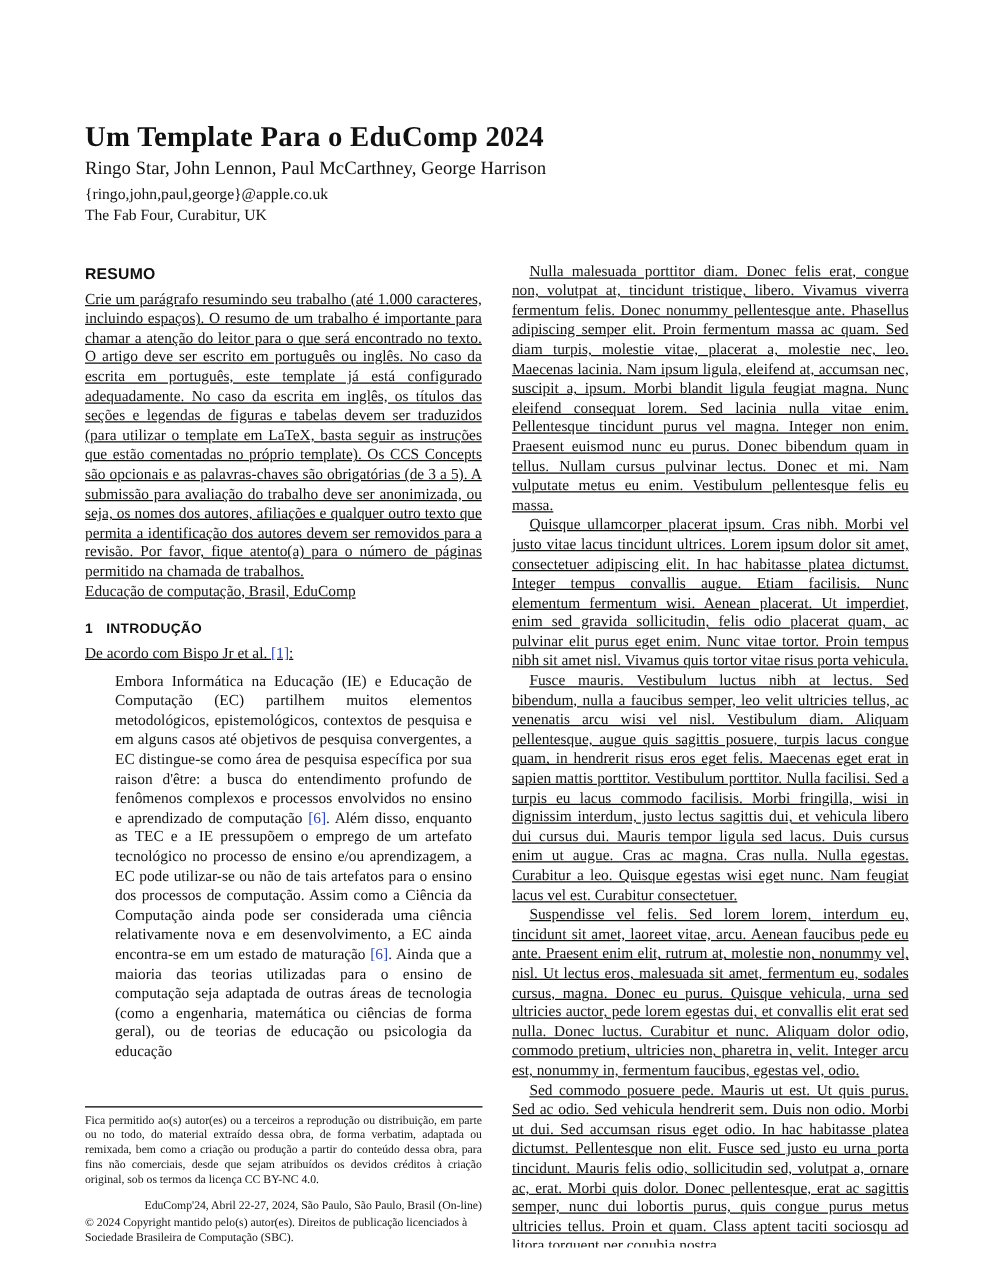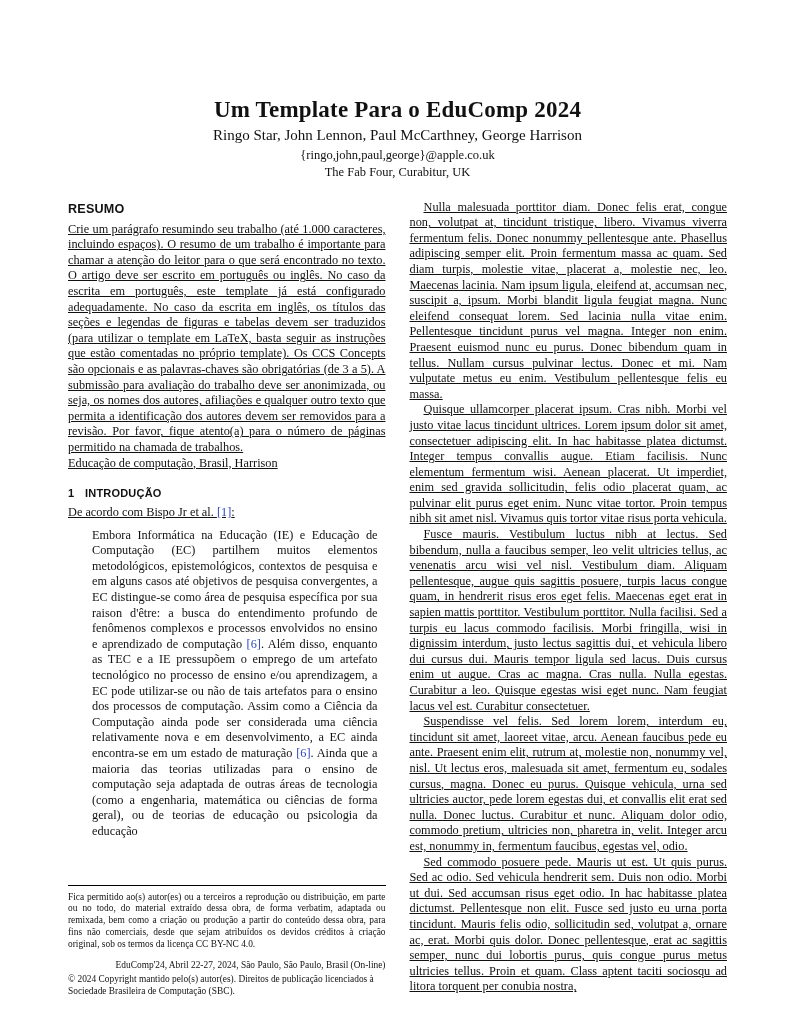--- a/index.html
+++ b/index.html
@@ -12,37 +12,37 @@
     background: #ffffff;
     color: #111111;
     font-family: "Liberation Serif", serif;
     padding: 96px 67px 30px 68px;
     display: flex;
     flex-direction: column;
     overflow: hidden;
   }
 
   
-  .header { text-align: center; flex: 0 0 auto; }
+  .header { flex: 0 0 auto; }
   .title {
     font-size: 23px;
     font-weight: 700;
     letter-spacing: 0.2px;
     line-height: 1.2;
   }
   .authors { font-size: 15px; margin-top: 3px; }
   .email   { font-size: 12.5px; margin-top: 4px; }
   .affiliation { font-size: 12.5px; margin-top: 2px; }
 
   
   .columns {
     flex: 1 1 auto;
     display: flex;
     gap: 24px;
-    margin-top: 20px;
+    margin-top: 30px;
     overflow: hidden;
   }
   .col { flex: 1 1 0; min-width: 0; display: flex; flex-direction: column; }
 
   .body-text {
     font-size: 12.3px;
     line-height: 15.6px;
     text-align: justify;
     text-decoration: underline;
   }
@@ -97,21 +97,21 @@
     <div class="email">{ringo,john,paul,george}@apple.co.uk</div>
     <div class="affiliation">The Fab Four, Curabitur, UK</div>
   </header>
 
   <div class="columns">
 
     <div class="col">
       <h2 class="sec first">RESUMO</h2>
       <p class="body-text">Crie um parágrafo resumindo seu trabalho (até 1.000 caracteres, incluindo espaços). O resumo de um trabalho é importante para chamar a atenção do leitor para o que será encontrado no texto. O artigo deve ser escrito em português ou inglês. No caso da escrita em português, este template já está configurado adequadamente. No caso da escrita em inglês, os títulos das seções e legendas de figuras e tabelas devem ser traduzidos (para utilizar o template em LaTeX, basta seguir as instruções que estão comentadas no próprio template). Os CCS Concepts são opcionais e as palavras-chaves são obrigatórias (de 3 a 5). A submissão para avaliação do trabalho deve ser anonimizada, ou seja, os nomes dos autores, afiliações e qualquer outro texto que permita a identificação dos autores devem ser removidos para a revisão. Por favor, fique atento(a) para o número de páginas permitido na chamada de trabalhos.</p>
 
-      <p class="body-text">Educação de computação, Brasil, Harrison</p>
+      <p class="body-text">Educação de computação, Brasil, EduComp</p>
 
       <h2 class="sec numbered">
         <span class="sec-num">1</span><span>INTRODUÇÃO</span>
       </h2>
       <p class="body-text">De acordo com Bispo Jr et al. <span class="cite">[1]</span>:</p>
 
       <blockquote class="quote">Embora Informática na Educação (IE) e Educação de Computação (EC) partilhem muitos elementos metodológicos, epistemológicos, contextos de pesquisa e em alguns casos até objetivos de pesquisa convergentes, a EC distingue-se como área de pesquisa específica por sua raison d'être: a busca do entendimento profundo de fenômenos complexos e processos envolvidos no ensino e aprendizado de computação <span class="cite">[6]</span>. Além disso, enquanto as TEC e a IE pressupõem o emprego de um artefato tecnológico no processo de ensino e/ou aprendizagem, a EC pode utilizar-se ou não de tais artefatos para o ensino dos processos de computação. Assim como a Ciência da Computação ainda pode ser considerada uma ciência relativamente nova e em desenvolvimento, a EC ainda encontra-se em um estado de maturação <span class="cite">[6]</span>. Ainda que a maioria das teorias utilizadas para o ensino de computação seja adaptada de outras áreas de tecnologia (como a engenharia, matemática ou ciências de forma geral), ou de teorias de educação ou psicologia da educação</blockquote>
 
       <footer class="footnote">
         <p class="license">Fica permitido ao(s) autor(es) ou a terceiros a reprodução ou distribuição, em parte ou no todo, do material extraído dessa obra, de forma verbatim, adaptada ou remixada, bem como a criação ou produção a partir do conteúdo dessa obra, para fins não comerciais, desde que sejam atribuídos os devidos créditos à criação original, sob os termos da licença CC BY-NC 4.0.</p>

